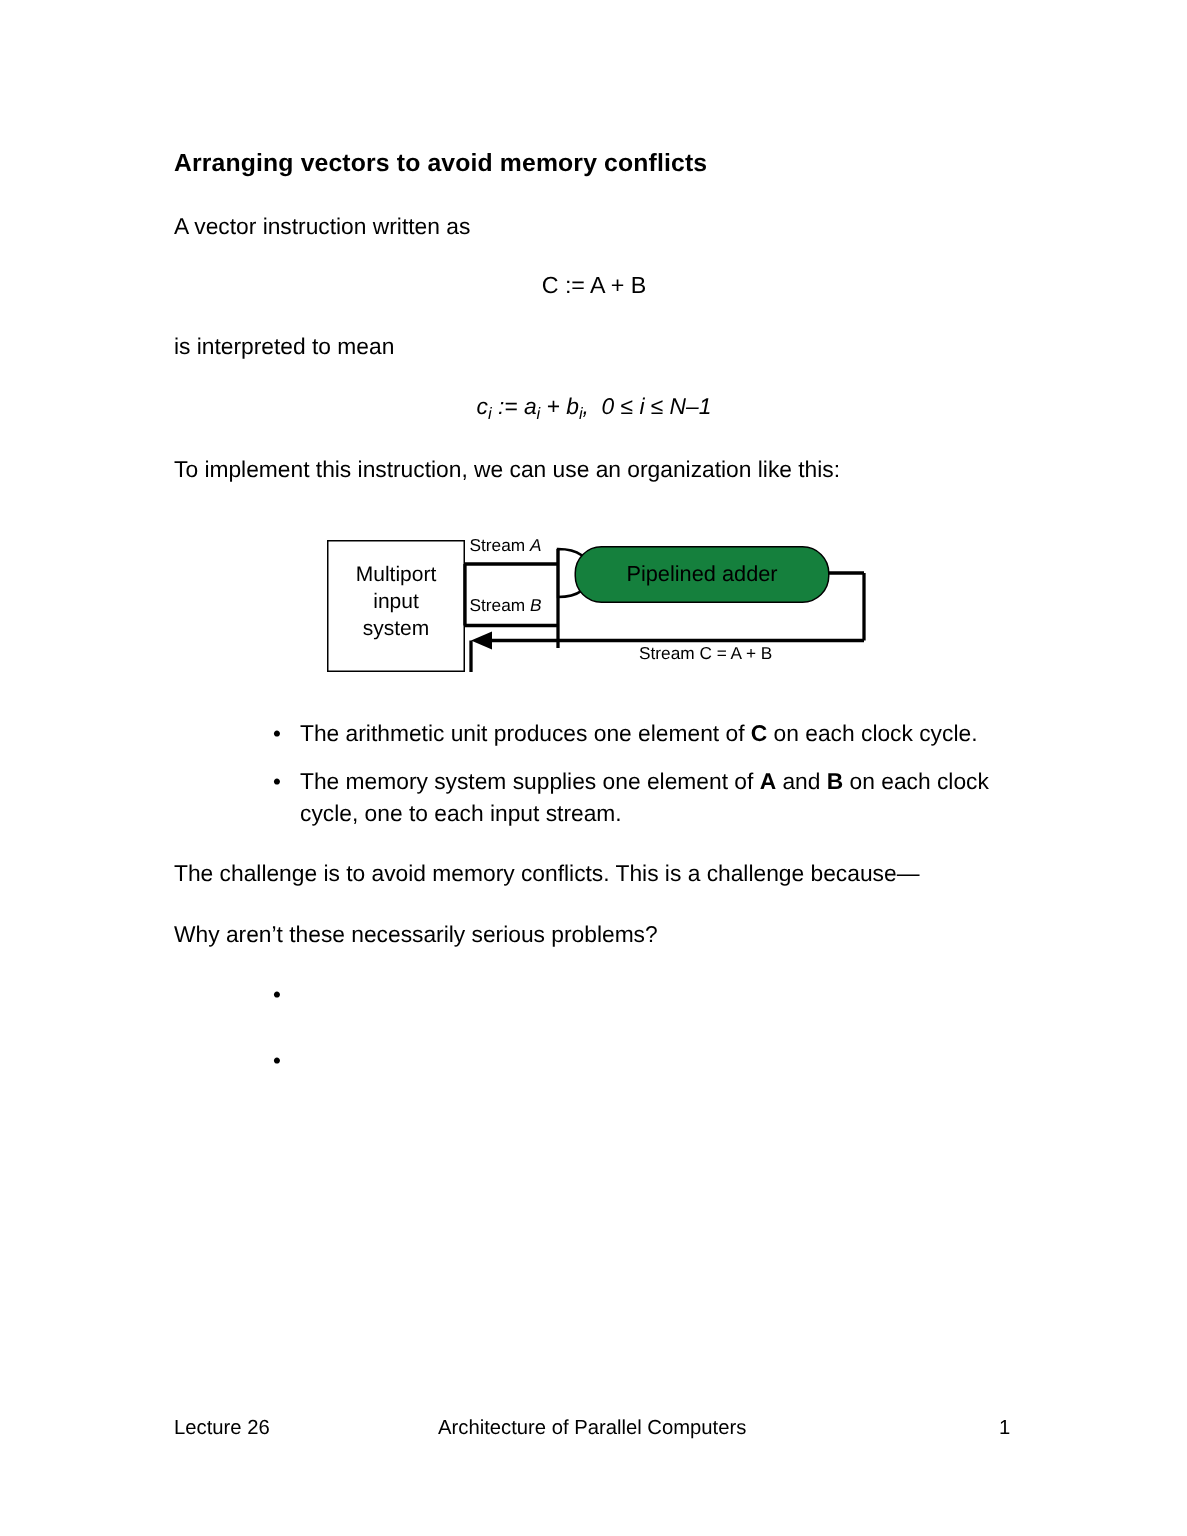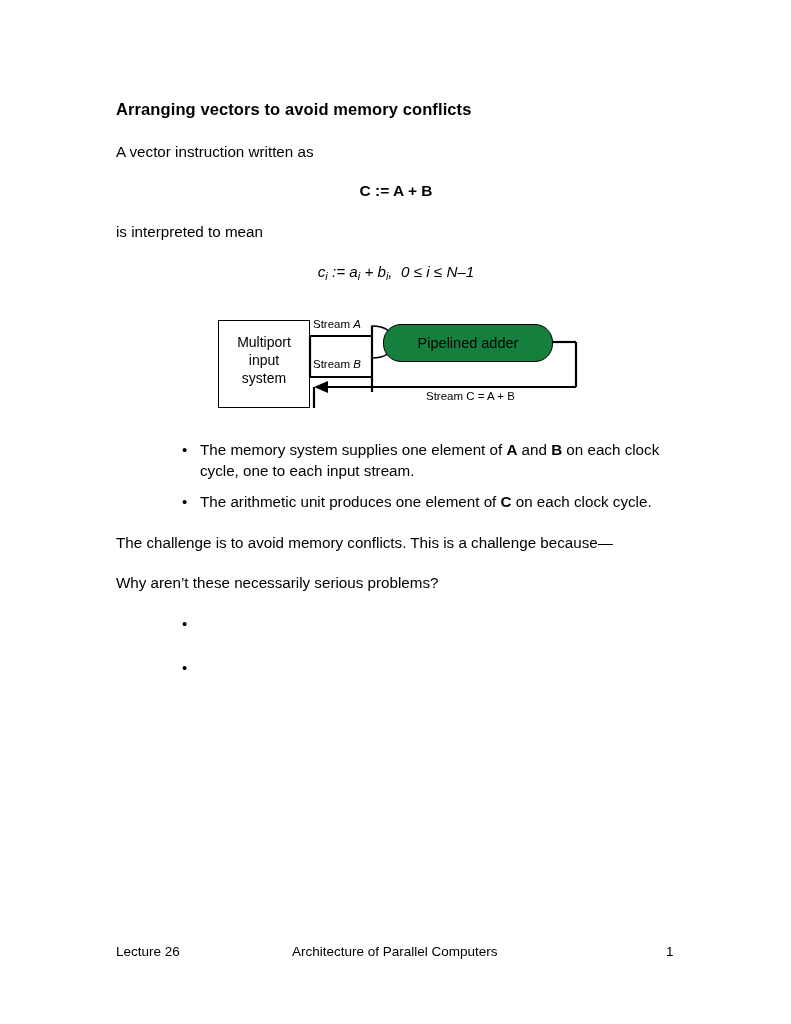--- a/index.html
+++ b/index.html
@@ -39,21 +39,21 @@
     font-size: 15.2px;
     margin: 0 0 20px 0;
     line-height: 1.35;
   }
   p.centered {
     text-align: center;
     font-size: 15.2px;
     margin: 0 0 22px 0;
   }
   .eq-bold {
-    font-weight: bold;
+    font-weight: normal;
     font-size: 15.5px;
   }
   .eq-italic {
     font-style: italic;
     font-size: 15.2px;
   }
   sub {
     font-size: 0.72em;
     vertical-align: -0.28em;
     font-style: italic;
@@ -191,20 +191,21 @@
     <p class="centered">
       <span class="eq-bold">C := A + B</span>
     </p>
 
     <p class="body">is interpreted to mean</p>
 
     <p class="centered">
       <span class="eq-italic"><i>c</i><sub>i</sub> := <i>a</i><sub>i</sub> + <i>b</i><sub>i</sub>,&nbsp; 0 ≤ <i>i</i> ≤ <i>N</i>–1</span>
     </p>
 
+    <p class="body">To implement this instruction, we can use an organization like this:</p>
 
     <div class="diagram">
       <svg class="wires">
 
         <line x1="194" y1="32" x2="256" y2="32" stroke="#000" stroke-width="2.2"></line>
 
         <line x1="194" y1="73" x2="256" y2="73" stroke="#000" stroke-width="2.2"></line>
 
         <line x1="194" y1="32" x2="194" y2="73" stroke="#000" stroke-width="2.2"></line>
 
@@ -230,22 +231,22 @@
       </div>
 
       <div class="stream-a-label">Stream <i>A</i></div>
       <div class="stream-b-label">Stream <i>B</i></div>
       <div class="stream-c-label">Stream  C = A + B</div>
 
       <div class="adder">Pipelined adder</div>
     </div>
 
     <ul class="bullets indented">
+      <li>The arithmetic unit produces one element of <b>C</b> on each clock cycle.</li>
       <li>The memory system supplies one element of <b>A</b> and <b>B</b> on each clock cycle, one to each input stream.</li>
-      <li>The arithmetic unit produces one element of <b>C</b> on each clock cycle.</li>
     </ul>
 
     <p class="body">The challenge is to avoid memory conflicts.  This is a challenge because—</p>
 
 
     <p class="body">Why aren’t these necessarily serious problems?</p>
 
     <ul class="bullets indented2 empty">
       <li></li>
       <li></li>

